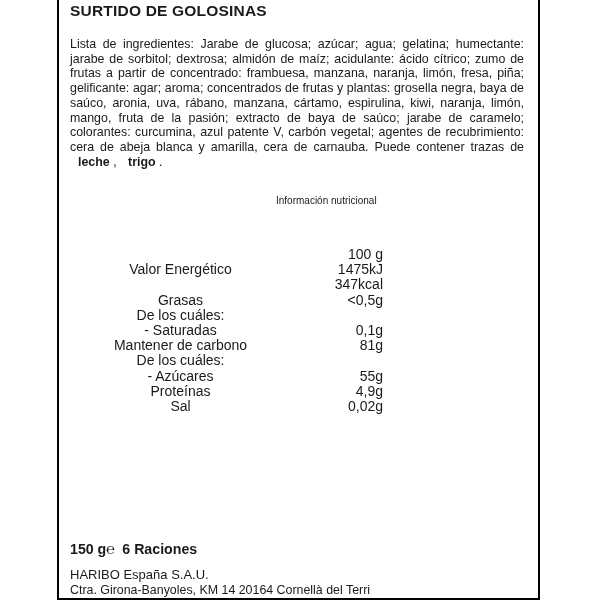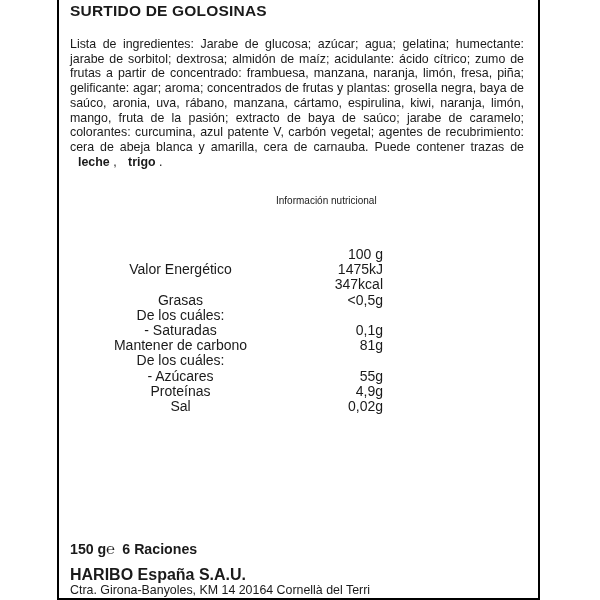--- a/index.html
+++ b/index.html
@@ -115,22 +115,22 @@
     font-weight: normal;
     font-size: 15px;
     letter-spacing: 0;
   }
   #weight-line .servings { margin-left: 7px; }
 
   #company-name {
     position: absolute;
     left: 0px;
     top: 567px;
-    font-size: 16px;
-    font-weight: bold;
+    font-size: 13px;
+    font-weight: normal;
     line-height: 15px;
     white-space: nowrap;
   }
   #company-address {
     position: absolute;
     left: 0px;
     top: 583px;
     font-size: 12.4px;
     line-height: 15px;
     white-space: nowrap;

